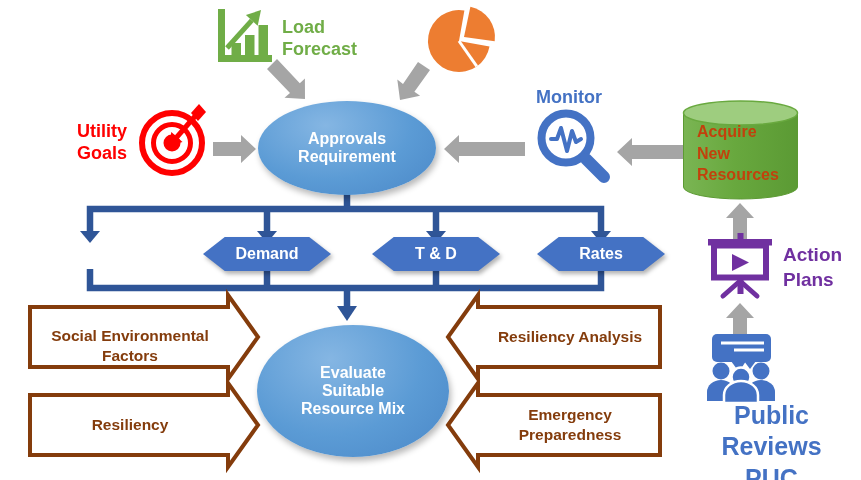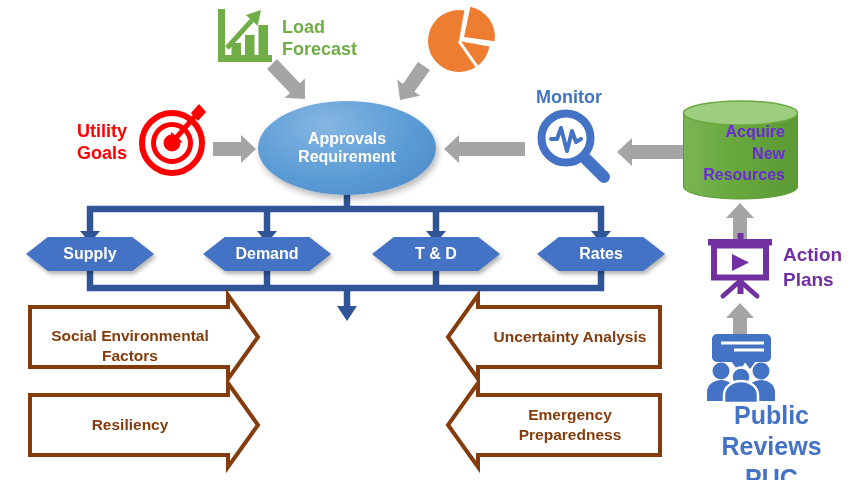--- a/index.html
+++ b/index.html
@@ -148,42 +148,40 @@
 
   <div class="lbl purple" style="left:783px;top:243px;width:80px;font-size:19px;line-height:1.3;">Action Plans</div>
 
   <div class="lbl blue prewrap" style="left:684px;top:400px;width:175px;font-size:25px;text-align:center;line-height:1.25;">Public Reviews
 PUC Approvals</div>
 
   <div class="ellipse" style="left:258px;top:101px;width:178px;height:94px;padding:0 26px;box-sizing:border-box;">
     <span>Approvals Requirement</span>
   </div>
 
+  <div class="ellipse" style="left:257px;top:325px;width:192px;height:132px;padding:0 38px;box-sizing:border-box;">
+    <span>Evaluate Suitable Resource Mix</span>
+  </div>
 
-  <div class="lbl" style="left:697px;top:121px;width:88px;font-size:16px;color:#6d28d9;text-align:right;line-height:1.35;z-index:3;">Acquire New Resources</div>
+  <div class="lbl" style="left:697px;top:121px;width:88px;font-size:16px;color:#c2410c;text-align:left;line-height:1.35;z-index:3;">Acquire New Resources</div>
 
-  <div class="hexwrap" style="left:26px;top:237px;">
-    <div class="hex">
-        <span>Supply</span>
-      </div>
-  </div>
   <div class="hexwrap" style="left:203px;top:237px;">
     <div class="hex">
         <span>Demand</span>
       </div>
   </div>
   <div class="hexwrap" style="left:372px;top:237px;">
     <div class="hex">
         <span>T &amp; D</span>
       </div>
   </div>
   <div class="hexwrap" style="left:537px;top:237px;">
     <div class="hex">
         <span>Rates</span>
       </div>
   </div>
 
   <div class="arrowlbl" style="left:40px;top:326px;width:180px;">Social Environmental Factors</div>
   <div class="arrowlbl" style="left:40px;top:415px;width:180px;">Resiliency</div>
-  <div class="arrowlbl" style="left:488px;top:327px;width:164px;">Uncertainty Analysis</div>
+  <div class="arrowlbl" style="left:488px;top:327px;width:164px;">Resiliency Analysis</div>
   <div class="arrowlbl" style="left:488px;top:405px;width:164px;">Emergency Preparedness</div>
 
 </div>
 
 </body></html>

